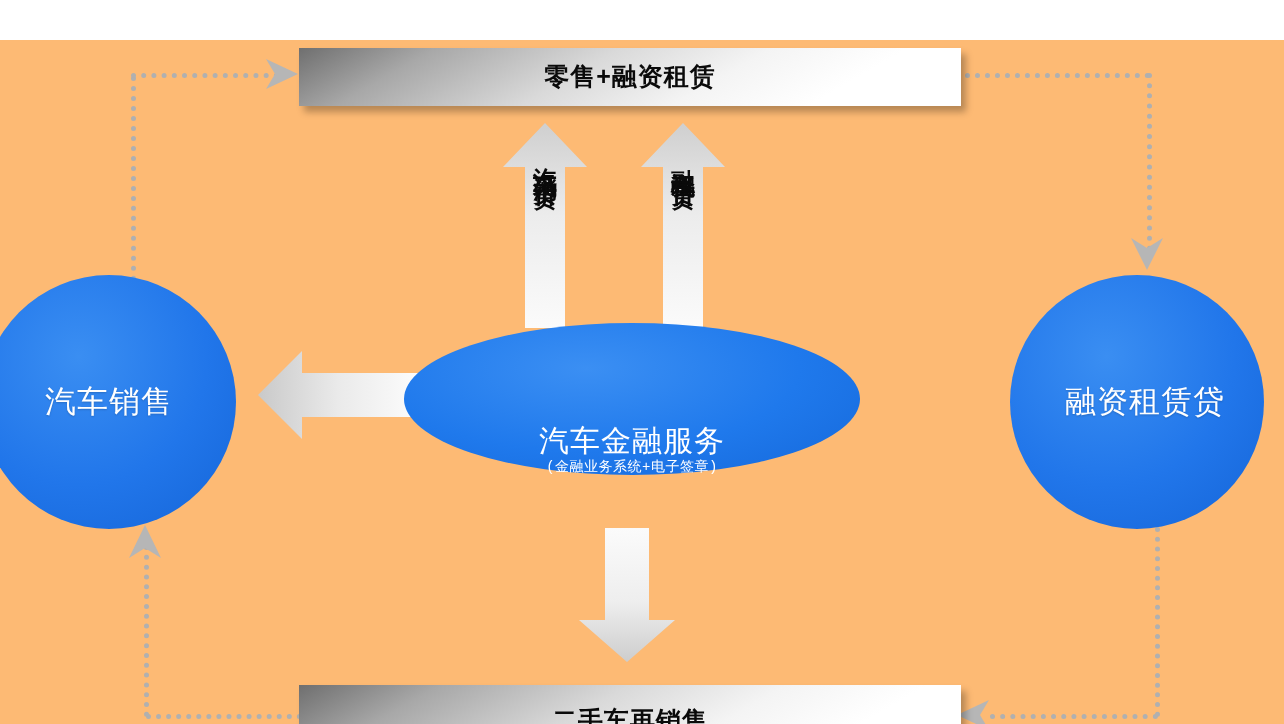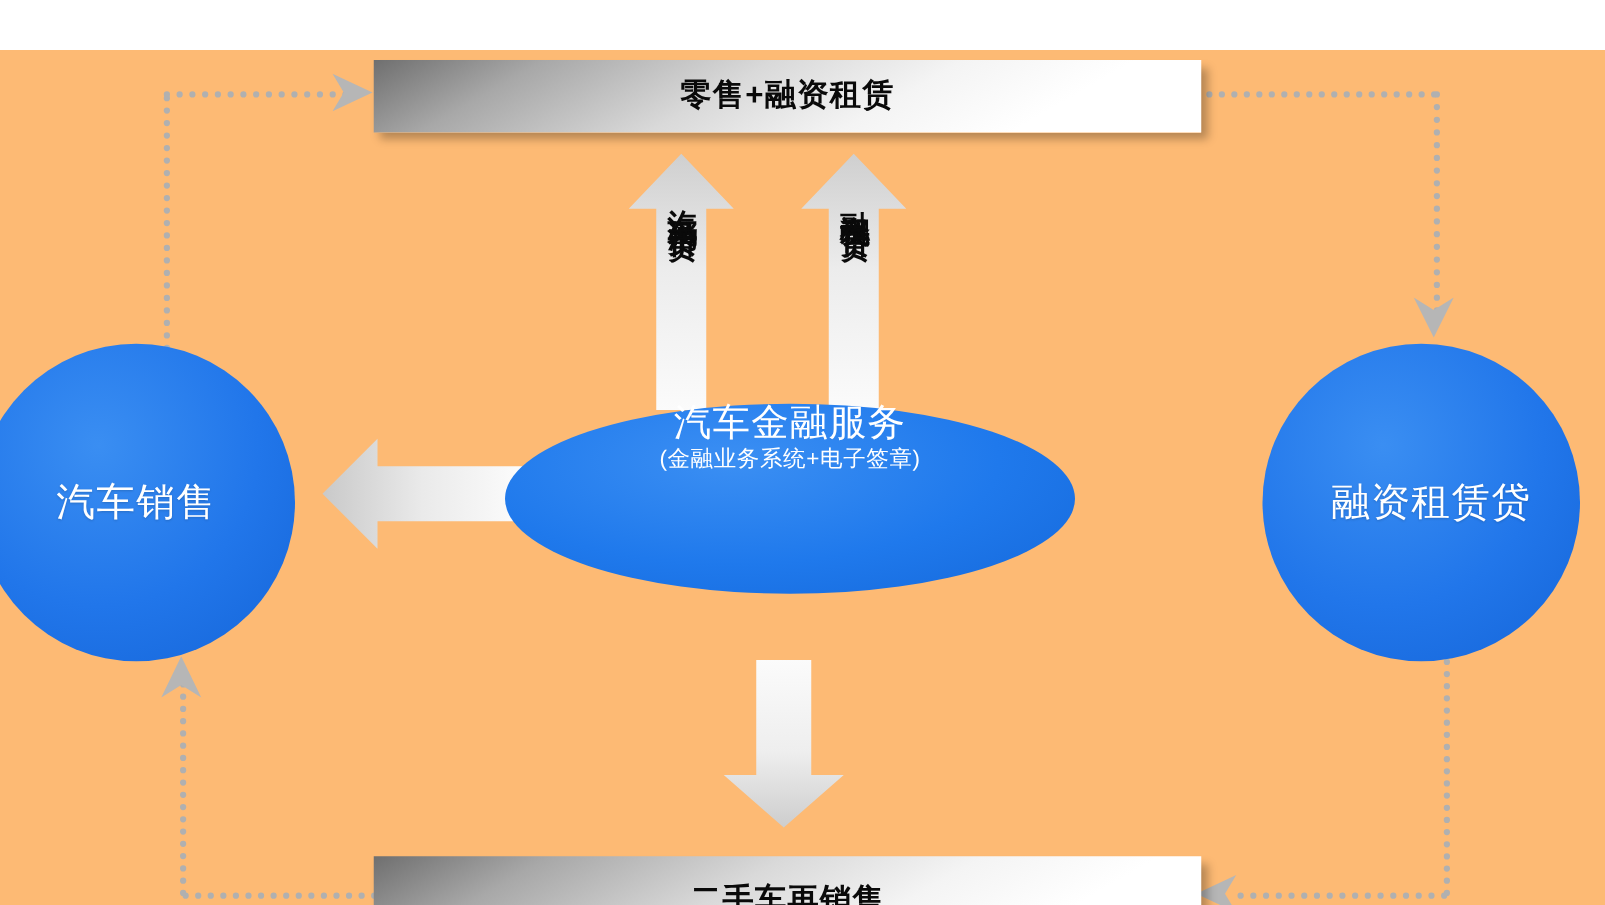--- a/index.html
+++ b/index.html
@@ -23,23 +23,23 @@
   #circle-left{left:-18px;top:235px;width:254px;height:254px;}
   #circle-right{left:1010px;top:235px;width:254px;height:254px;}
   .circle .ctxt{color:#fff;font-size:31px;font-weight:normal;letter-spacing:1px;
                 white-space:nowrap;text-shadow:0 1px 2px rgba(0,0,0,.18);}
   #circle-right .ctxt{transform:translateX(8px);}
 
   
   #ellipse-center{position:absolute;left:404px;top:283px;width:456px;height:152px;
         border-radius:50%;
         background:radial-gradient(ellipse at 40% 30%,#3b8ff3 0%,#1f79ec 55%,#1568da 100%);
-        display:flex;flex-direction:column;align-items:center;justify-content:flex-start;}
+        display:flex;flex-direction:column;align-items:center;justify-content:flex-end;}
   #ellipse-center .etitle{color:#fff;font-size:30px;line-height:1.06;letter-spacing:1px;}
-  #ellipse-center .esub{color:#fff;font-size:18px;line-height:1.1;margin-top:3px;letter-spacing:.5px;}
+  #ellipse-center .esub{color:#fff;font-size:14px;line-height:1.1;margin-top:3px;letter-spacing:.5px;font-family:Liberation Mono, monospace;}
 
   
   .arrow{position:absolute;}
   .arrow svg{display:block;overflow:visible;}
   .arrow .lbl{position:absolute;font-weight:bold;color:#0a0a0a;}
 
   #arrow-up-left{left:503px;top:83px;width:84px;height:205px;}
   #arrow-up-right{left:641px;top:83px;width:84px;height:205px;}
   .vlabel{position:absolute;top:26px;left:50%;transform:translateX(-50%);
           writing-mode:vertical-rl;text-orientation:upright;

